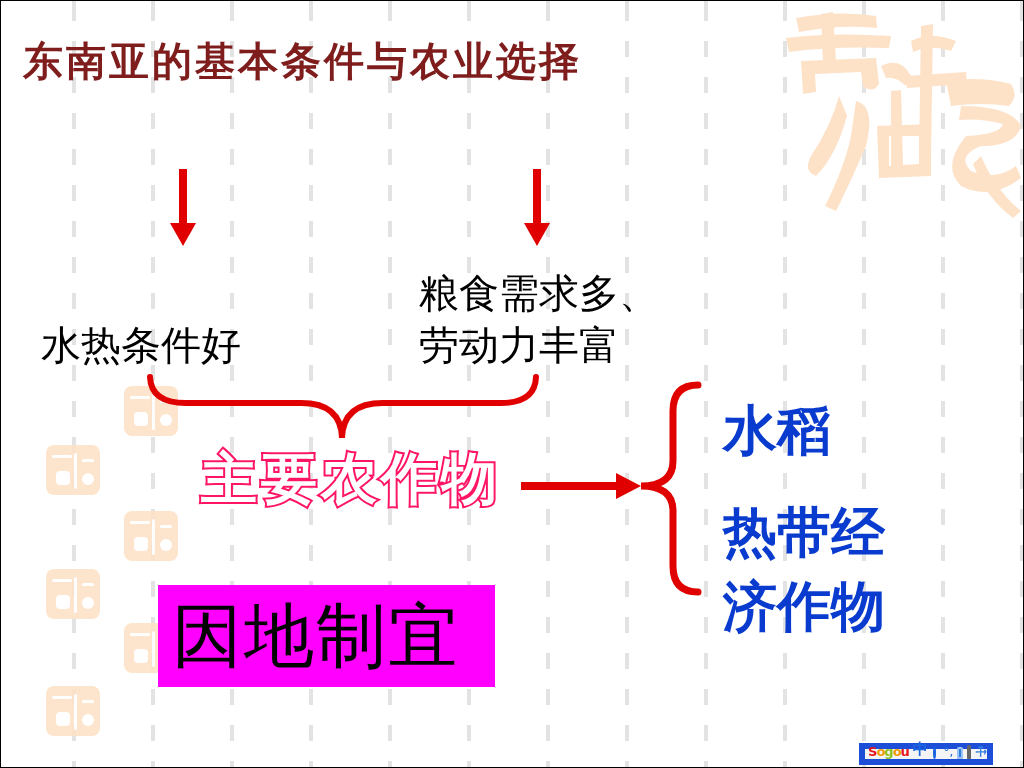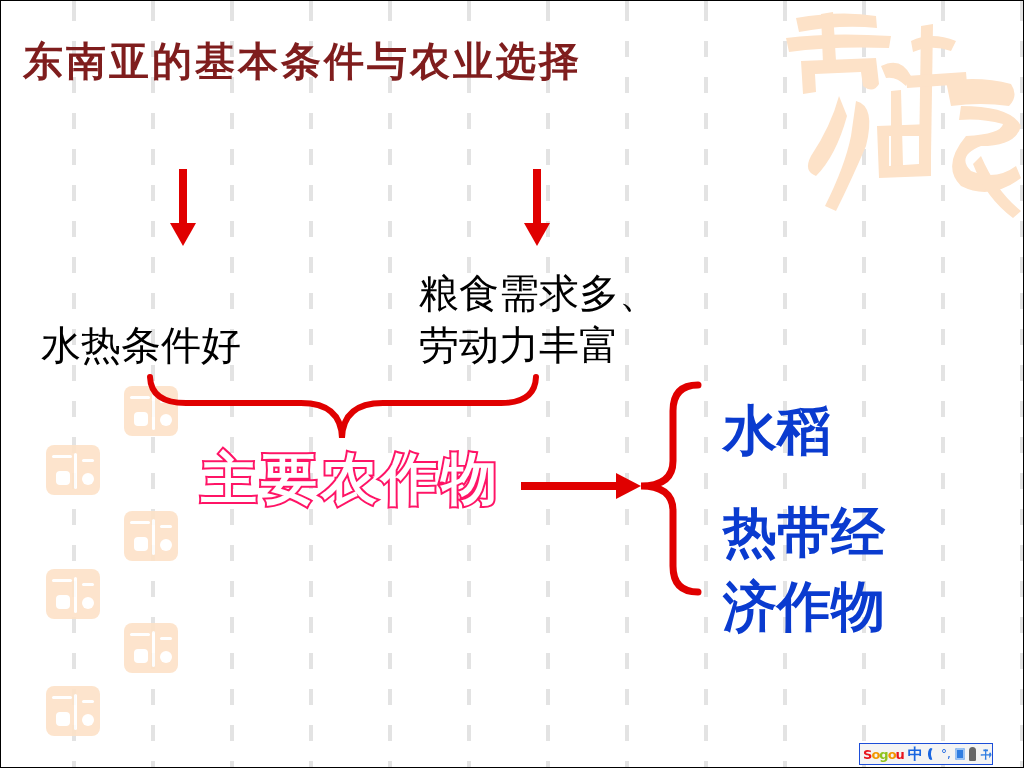--- a/index.html
+++ b/index.html
@@ -16,21 +16,21 @@
   .big-black { font-family:"Liberation Serif","DejaVu Serif", serif; font-size:54px; color:#000; line-height:60px; }
   .mid-black { font-family:"Liberation Serif","DejaVu Serif", serif; font-size:40px; color:#000; line-height:50px; }
   .outlined { font-family:"DejaVu Sans", sans-serif; font-weight:bold; font-size:56px; color:#ffffff; letter-spacing:4px;
     -webkit-text-stroke: 4px #ff1466; paint-order: stroke fill; line-height:64px; }
   .blue { font-family:"DejaVu Sans", sans-serif; font-size:54px; color:#0a3bcf; line-height:64px;font-weight:bold; }
   .magenta-box { position:absolute; left:157px; top:584px; width:337px; height:102px; background:#ff00ff; }
   .magenta-box span { position:absolute; left:14px; top:14px; font-family:"Liberation Serif","DejaVu Serif", serif; font-size:70px; line-height:76px; color:#000; letter-spacing:2px; }
   .stamp { position:absolute; width:54px; height:50px; background:#fde2c8; border-radius:8px; opacity:0.9; overflow:hidden; }
   .stamp i { position:absolute; background:#fff; border-radius:3px; }
   .bigseal { position:absolute; left:780px; top:5px; width:245px; height:215px; }
-  .ime { position:absolute; left:858px; top:742px; width:134px; height:22px; background:#f4f4f4; border:1px solid #1d4ed8; display:flex; align-items:center; gap:4px; padding-left:3px; box-sizing:border-box; font-family:"DejaVu Sans", sans-serif; }
+  .ime { position:absolute; left:858px; top:742px; width:134px; height:22px; background:#f4f4f4; border:6px solid #1d4ed8; display:flex; align-items:flex-end; gap:4px; padding-left:3px; box-sizing:border-box; font-family:"DejaVu Sans", sans-serif; }
   .ime .logo { font-weight:bold; font-size:13px; letter-spacing:-1px; }
   .ime .zh { color:#1a66e0; font-size:15px; font-weight:bold; }
   .ime .punc { font-size:12px; color:#1a66e0; }
   svg { position:absolute; left:0; top:0; }
 </style>
 </head>
 <body>
 
 <div class="slide">
   <div class="grid"></div>
@@ -104,20 +104,23 @@
   <div class="abs mid-black" style="left:40px;top:320px;">水热条件好</div>
   <div class="abs mid-black" style="left:418px;top:268px;">粮食需求多、</div>
   <div class="abs mid-black" style="left:418px;top:320px;">劳动力丰富</div>
 
   <div class="abs outlined" style="left:168px;top:446px;margin-left:32px;">主要农作物</div>
 
   <div class="abs blue" style="left:722px;top:398px;">水稻</div>
   <div class="abs blue" style="left:722px;top:500px;">热带经</div>
   <div class="abs blue" style="left:722px;top:574px;">济作物</div>
 
+  <div class="magenta-box">
+    <span>因地制宜</span>
+  </div>
 
   <svg width="1024" height="768" viewBox="0 0 1024 768">
     <g>
       <rect x="178" y="168" width="8" height="55" fill="#e00000"></rect>
       <polygon points="169,222 195,222 182,245" fill="#e00000"></polygon>
     </g>
     <g>
       <rect x="532" y="168" width="8" height="55" fill="#e00000"></rect>
       <polygon points="523,222 549,222 536,245" fill="#e00000"></polygon>
     </g>

